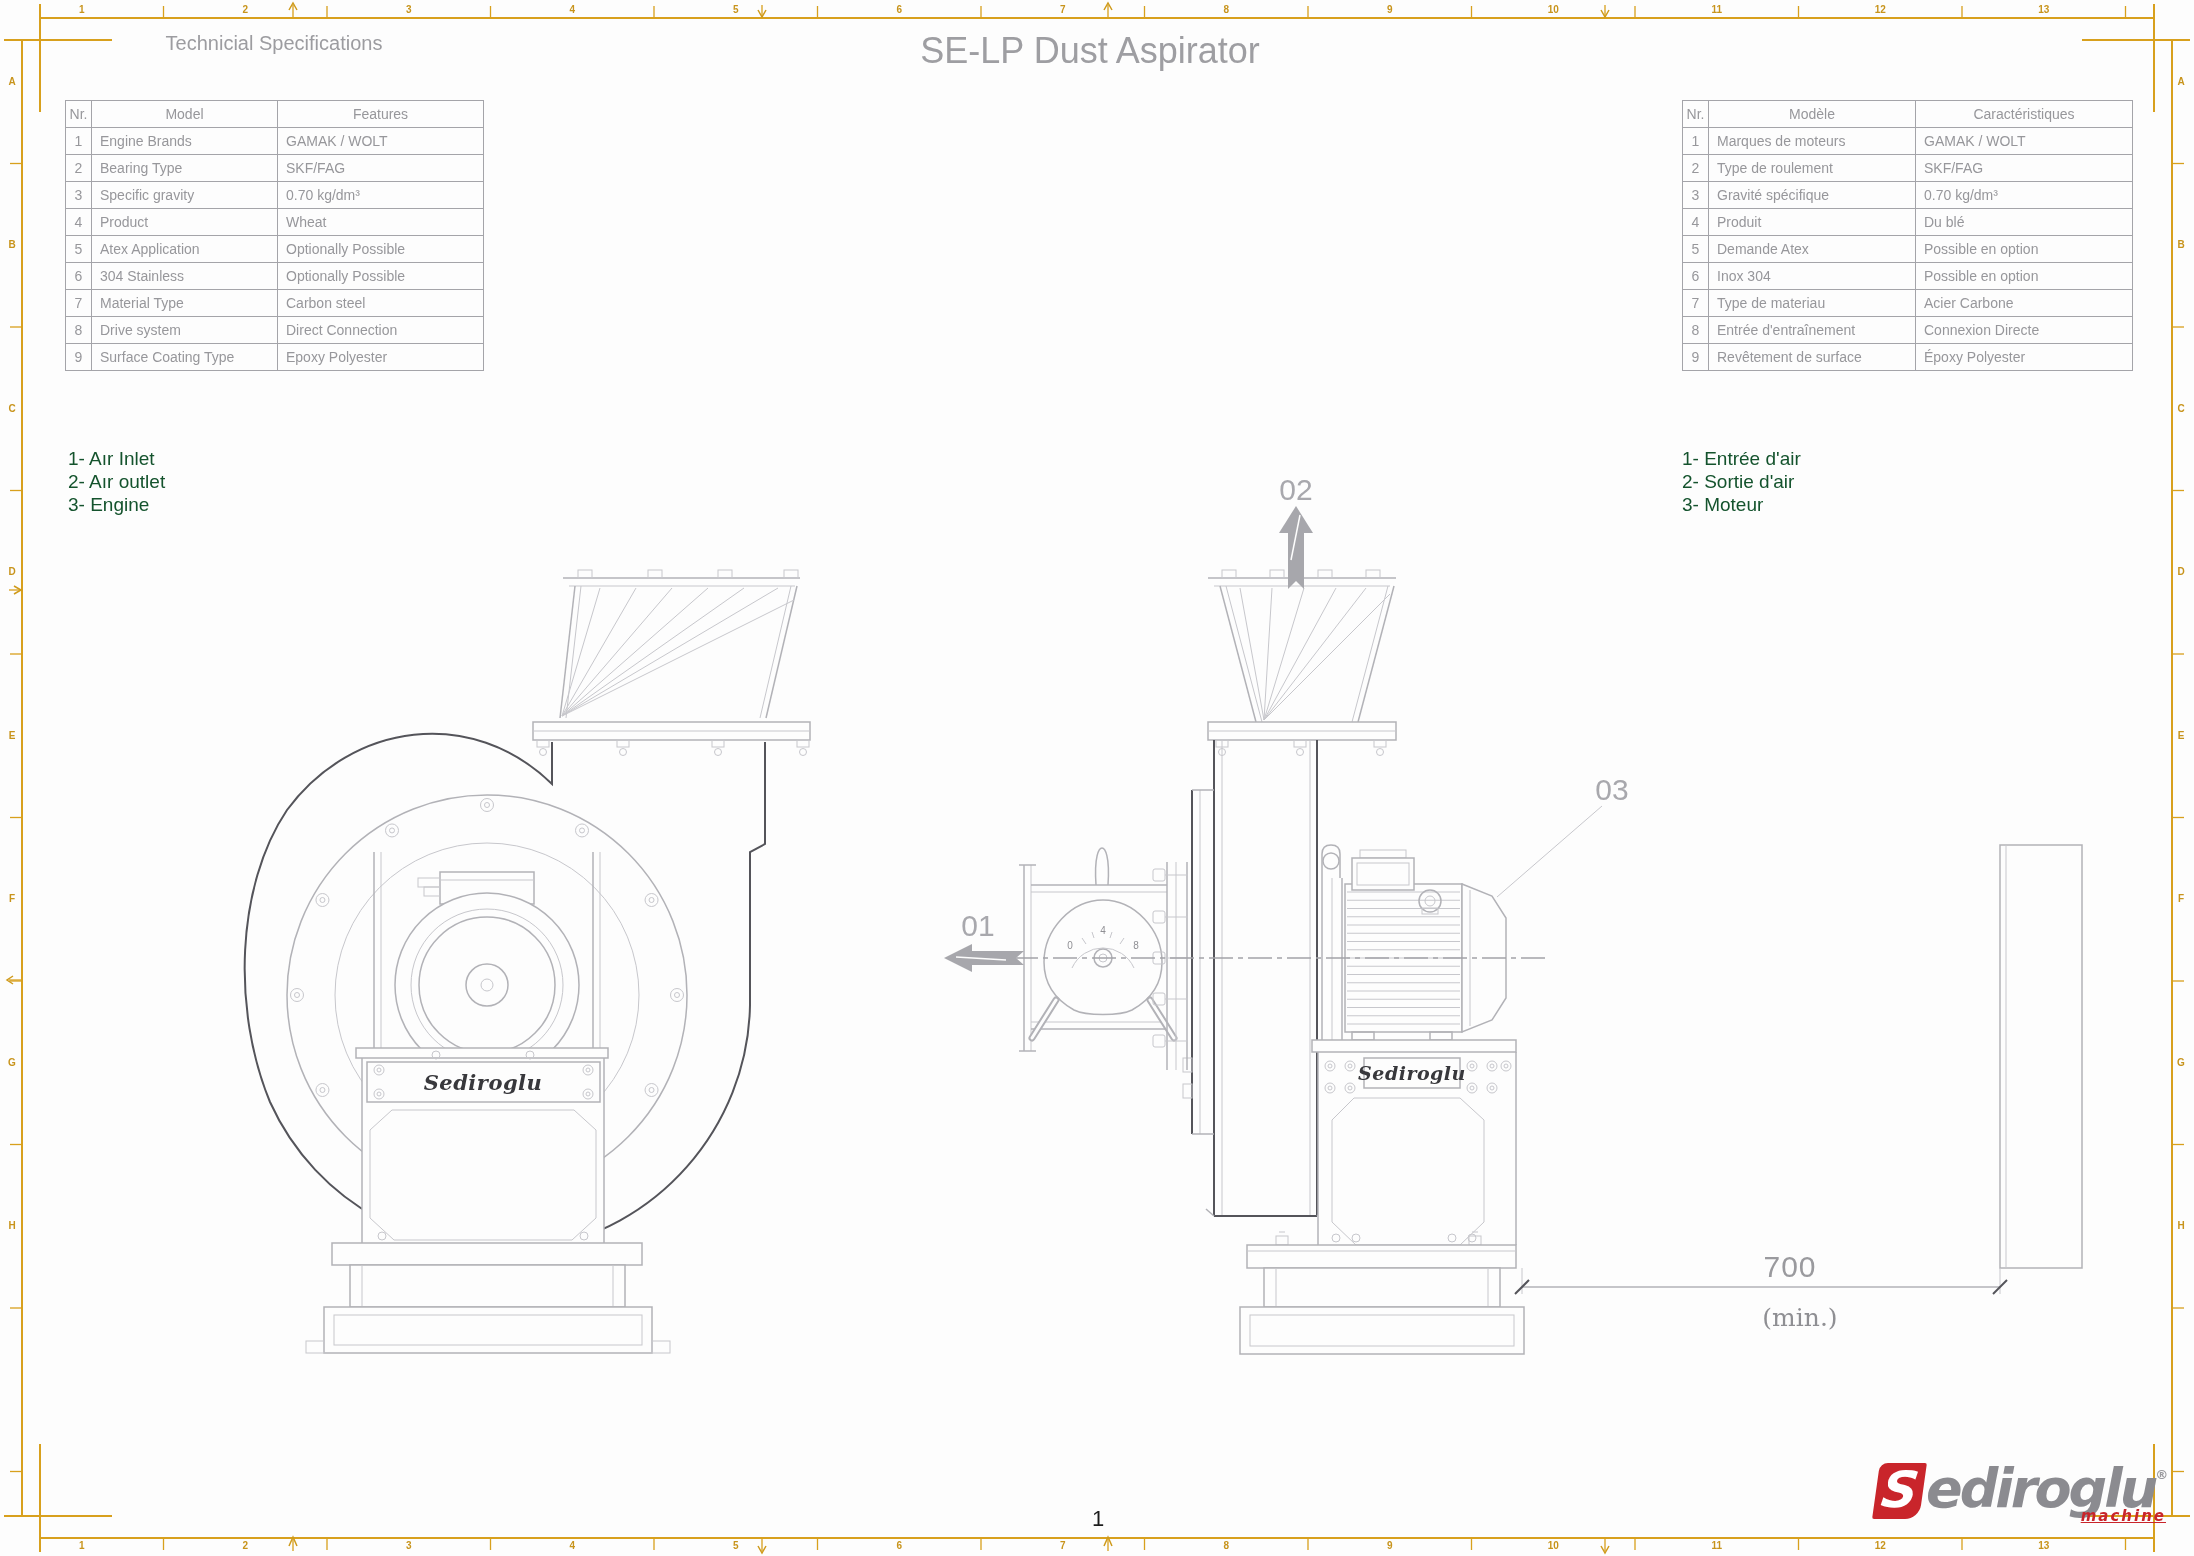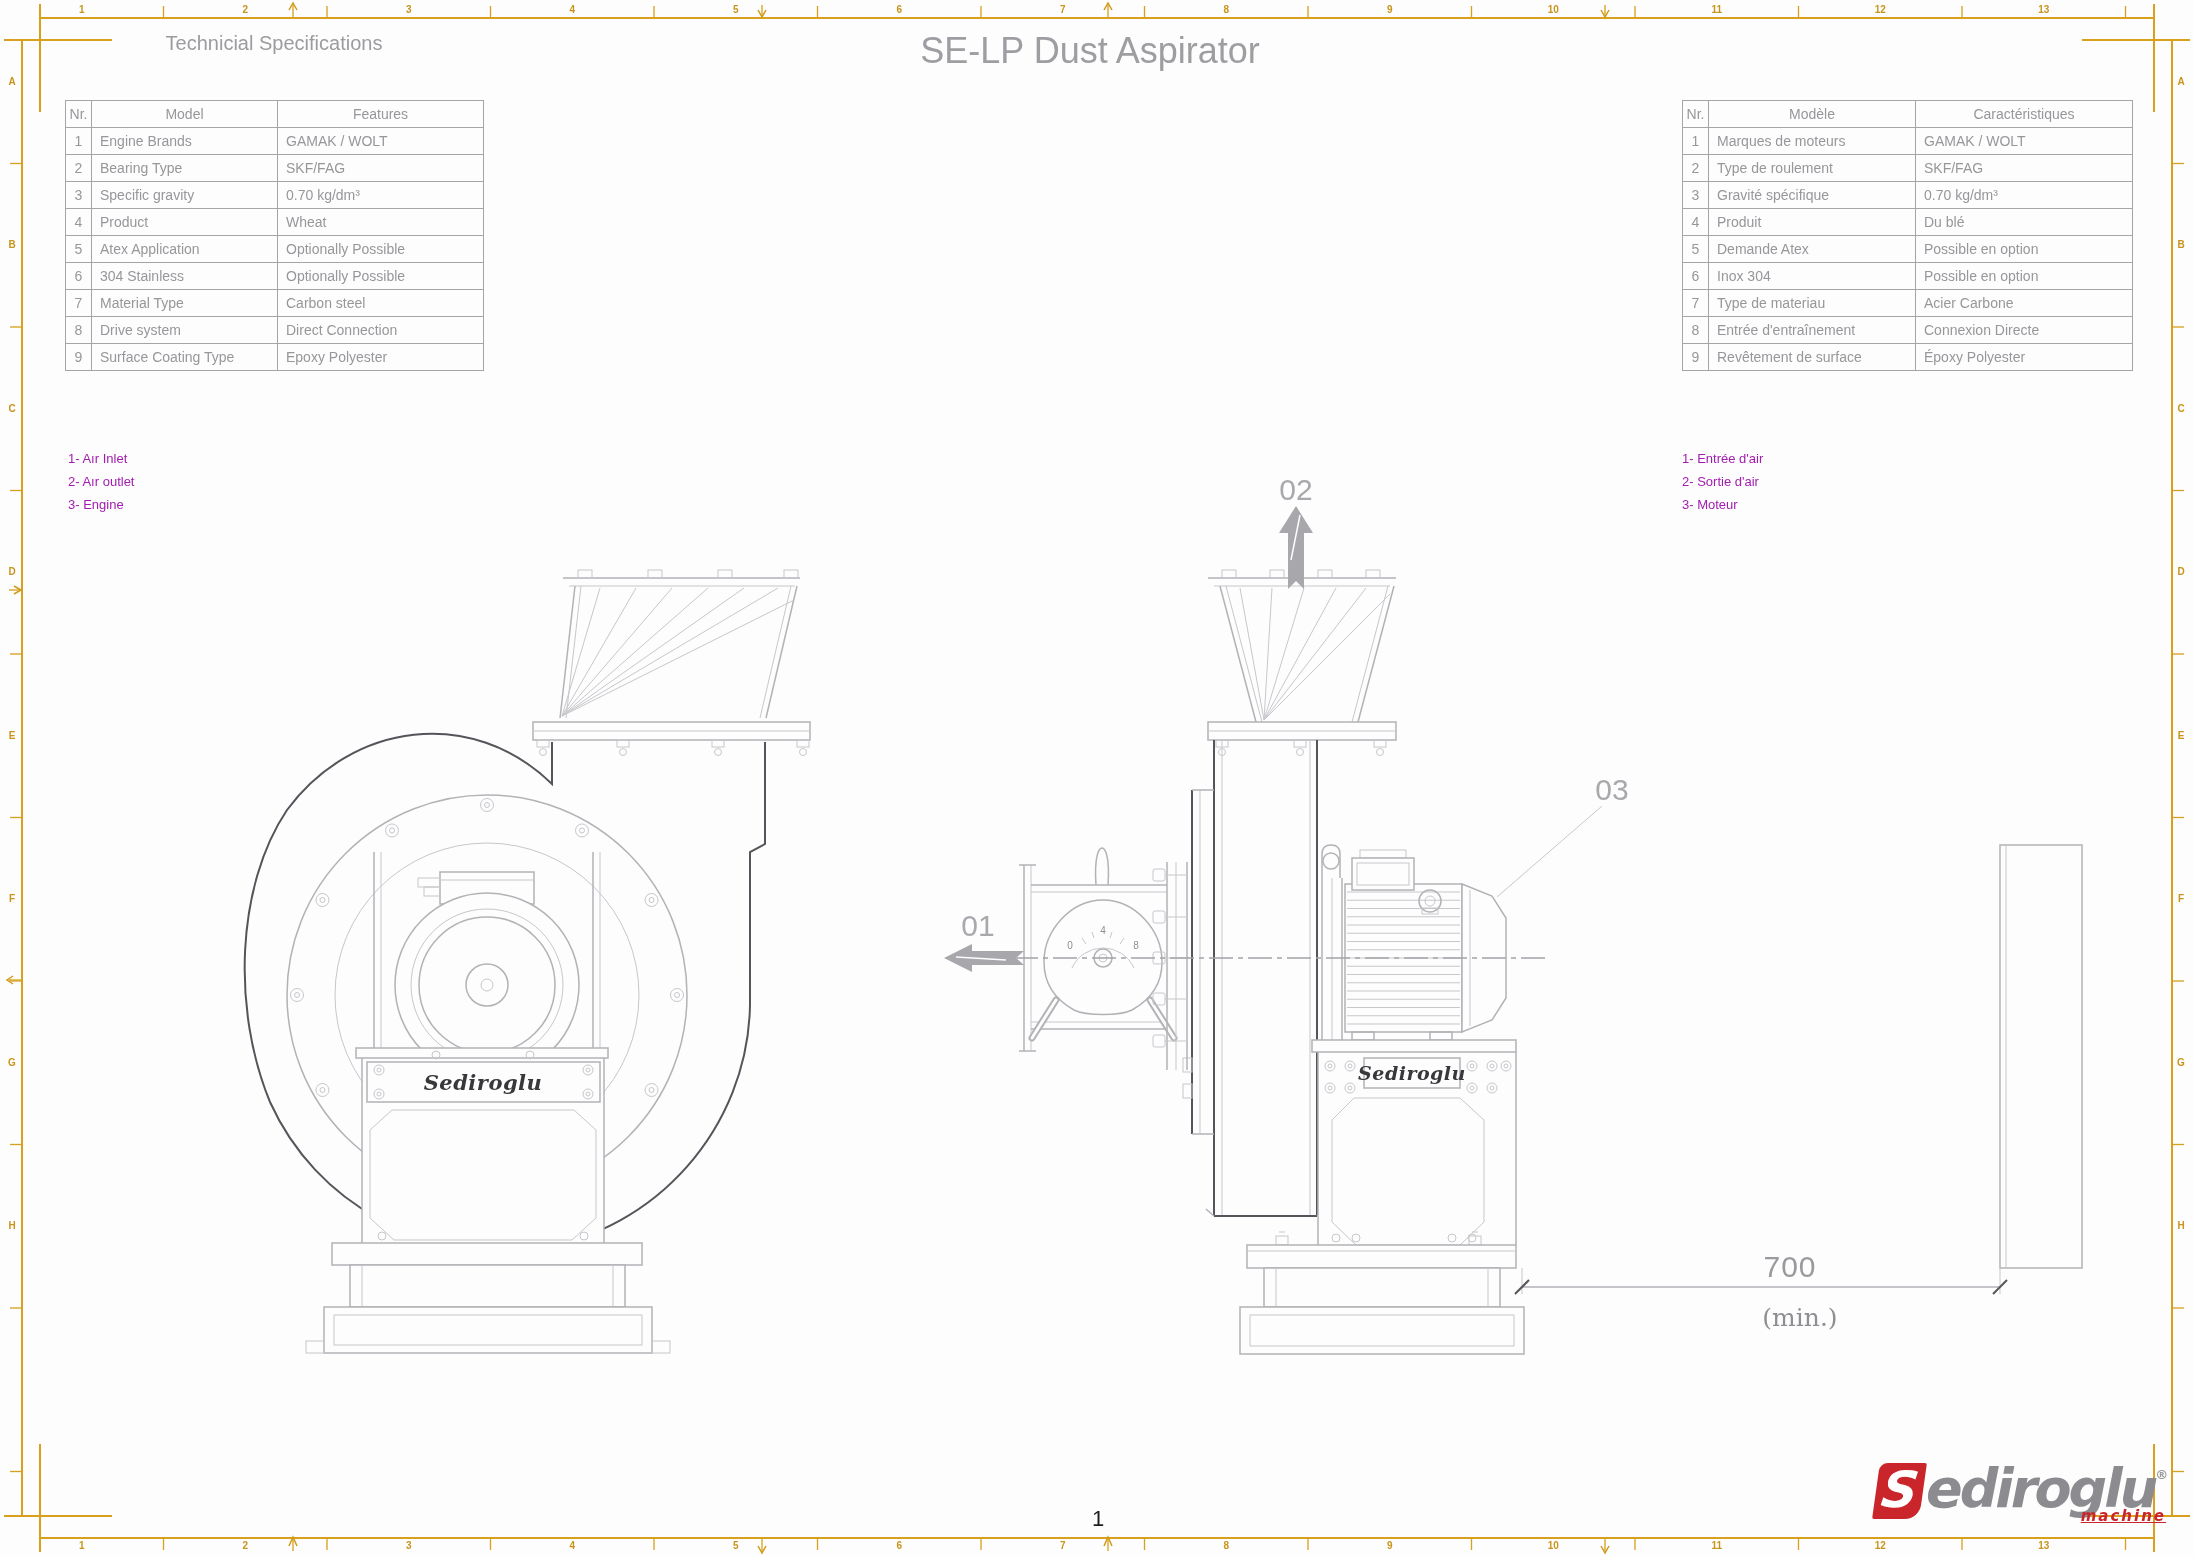--- a/index.html
+++ b/index.html
@@ -28,21 +28,21 @@
   .plate-text-sm{font:bold italic 19px "DejaVu Serif",serif;fill:#38383c;text-anchor:middle;letter-spacing:.5px;}
   .dial-num{font:10px "Liberation Sans",sans-serif;fill:#8f8f94;text-anchor:middle;}
   
   .section-title{position:absolute;font-size:20px;color:#9c9ca0;text-align:center;white-space:nowrap;}
   .main-title{position:absolute;font-size:36px;color:#9e9ea2;text-align:center;white-space:nowrap;}
   .spec-table{position:absolute;border-collapse:collapse;table-layout:fixed;background:transparent;}
   .spec-table th,.spec-table td{border:1px solid #a4a4a9;height:26px;padding:0 0 0 8px;
       font-size:14px;font-weight:normal;color:#97979b;text-align:left;white-space:nowrap;overflow:hidden;}
   .spec-table th{text-align:center;padding:0;}
   .spec-table td.nr{text-align:center;padding:0;}
-  .legend{position:absolute;font-size:13px;color:#a21caf;line-height:23px;white-space:nowrap;}
+  .legend{position:absolute;font-size:19px;color:#14532d;line-height:23px;white-space:nowrap;}
   .page-num{position:absolute;font-size:22px;color:#1c1c1c;text-align:center;}
   
   .logo{position:absolute;left:1876px;top:1446px;width:300px;height:86px;}
   .logo-row{font:bold italic 54px "DejaVu Sans",sans-serif;color:#8b8b90;letter-spacing:-3px;line-height:58px;}
   .logo-s{display:inline-block;background:#c9252b;color:#fff;transform:skew(-8deg);
           border-radius:8px 2px 14px 2px;padding:0 8px 2px 6px;margin-right:3px;font-size:50px;line-height:54px;}
   .logo-reg{font-size:13px;color:#9a9a9e;vertical-align:28px;letter-spacing:0;}
   .logo-sub{color:#c9252b;font:bold italic 15px "DejaVu Sans",sans-serif;text-align:right;
             margin-top:-12px;letter-spacing:2px;padding-right:10px;text-decoration:underline;}
 </style>

